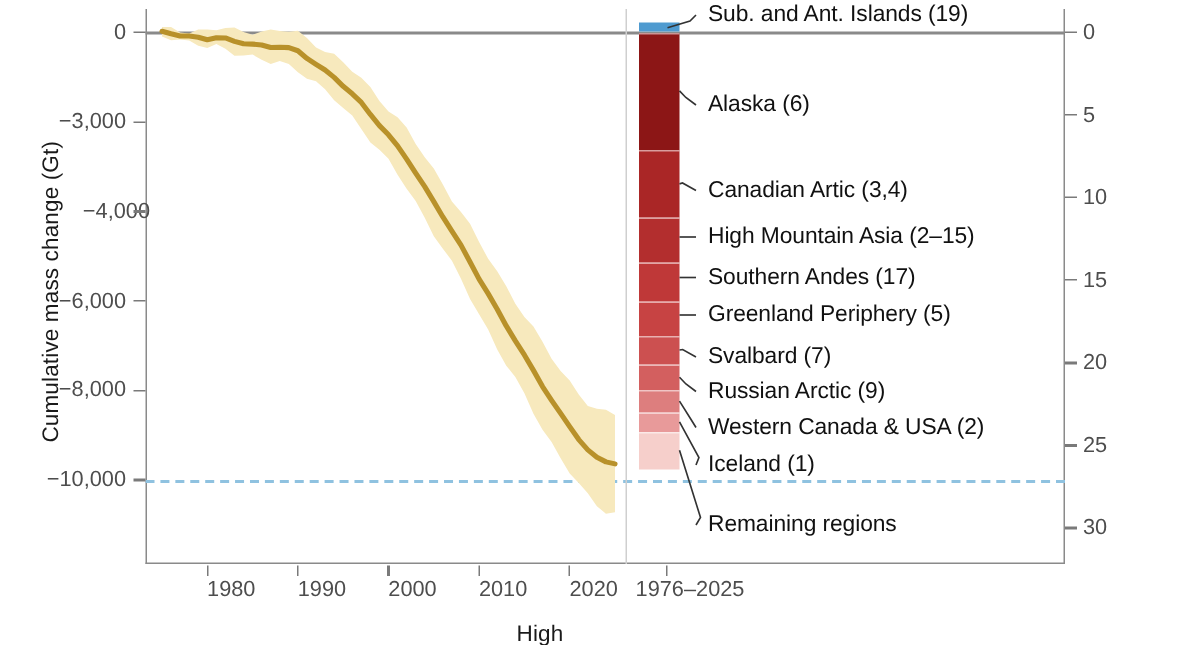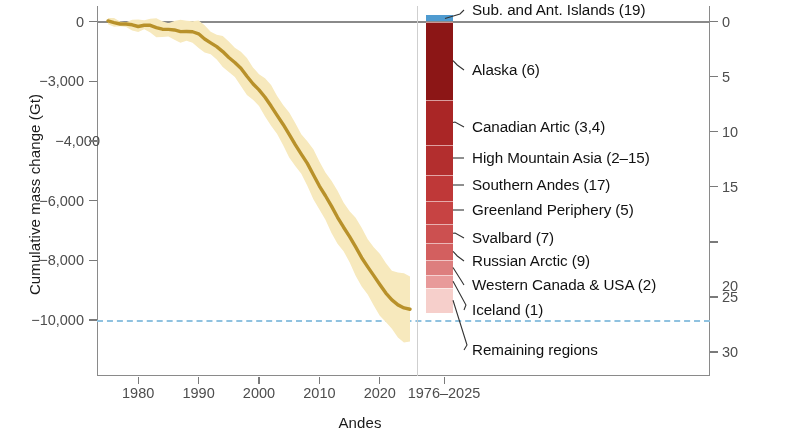--- a/index.html
+++ b/index.html
@@ -15,21 +15,21 @@
     left:-96px;top:186px;width:260px;text-align:center;
     transform:rotate(-90deg);transform-origin:center center;
   }
   #xlabel{left:230px;top:414px;width:260px;text-align:center;}
 
   .tick-text{
     position:absolute;color:#4d4d4d;font-size:14.5px;white-space:nowrap;
   }
   .ytick-l{right:0;text-align:right;transform:translateY(-50%);}
   .ytick-r{left:0;text-align:left;transform:translateY(-50%);}
-  .xtick{transform:translateX(-50%);}
+  .xtick{transform:translateX(-50%);margin-left:16px;}
 
   .tickmark{position:absolute;background:#7a7a7a;}
 
   #plot-frame{position:absolute;left:97px;top:6px;width:613px;height:370px;}
   .frame-line{position:absolute;background:#8a8a8a;}
 
   #zero-line{position:absolute;left:97px;top:21px;width:613px;height:1.6px;
              background:#8a8a8a;}
   #dashed-line{position:absolute;left:97px;top:320px;width:613px;height:0;
     border-top:2px dashed #8fc2e0;}
@@ -49,21 +49,21 @@
   }
   .leader{position:absolute;stroke:#333;stroke-width:1.1;fill:none;}
 </style>
 </head>
 <body>
 
 <div id="root">
 
   <div class="axis-title" id="ylabel-left">Cumulative mass change (Gt)</div>
 
-  <div class="axis-title" id="xlabel">Andes</div>
+  <div class="axis-title" id="xlabel">High</div>
 
   <div id="plot-frame">
     <div class="frame-line" style="left:0;top:0;width:1.4px;height:370px;"></div>
     <div class="frame-line" style="right:0;top:0;width:1.4px;height:370px;"></div>
     <div class="frame-line" style="left:0;bottom:0;width:613px;height:1.4px;"></div>
   </div>
   <div id="zero-line"></div>
   <div id="dashed-line"></div>
   <div id="panel-divider"></div>
 
@@ -83,21 +83,21 @@
     </div>
   <div id="ticks-right">
       <div class="tick-text ytick-r" style="left: 722px; top: 21.5px; width: 40px;">0</div>
       <div class="tickmark" style="left: 710px; top: 20.8px; width: 8px; height: 1.4px;"></div>
       <div class="tick-text ytick-r" style="left: 722px; top: 76.5833px; width: 40px;">5</div>
       <div class="tickmark" style="left: 710px; top: 75.8833px; width: 8px; height: 1.4px;"></div>
       <div class="tick-text ytick-r" style="left: 722px; top: 131.667px; width: 40px;">10</div>
       <div class="tickmark" style="left: 710px; top: 130.967px; width: 8px; height: 1.4px;"></div>
       <div class="tick-text ytick-r" style="left: 722px; top: 186.75px; width: 40px;">15</div>
       <div class="tickmark" style="left: 710px; top: 186.05px; width: 8px; height: 1.4px;"></div>
-      <div class="tick-text ytick-r" style="left: 722px; top: 241.833px; width: 40px; margin-top: 44px;">20</div>
+      <div class="tick-text ytick-r" style="left: 722px; top: 241.833px; width: 40px;">20</div>
       <div class="tickmark" style="left: 710px; top: 241.133px; width: 8px; height: 1.4px;"></div>
       <div class="tick-text ytick-r" style="left: 722px; top: 296.917px; width: 40px;">25</div>
       <div class="tickmark" style="left: 710px; top: 296.217px; width: 8px; height: 1.4px;"></div>
       <div class="tick-text ytick-r" style="left: 722px; top: 352px; width: 40px;">30</div>
       <div class="tickmark" style="left: 710px; top: 351.3px; width: 8px; height: 1.4px;"></div>
     </div>
   <div id="ticks-x">
       <div class="tick-text xtick" style="left: 138.2px; top: 385px;">1980</div>
       <div class="tickmark" style="left: 137.5px; top: 377px; width: 1.4px; height: 7px;"></div>
       <div class="tick-text xtick" style="left: 198.6px; top: 385px;">1990</div>

